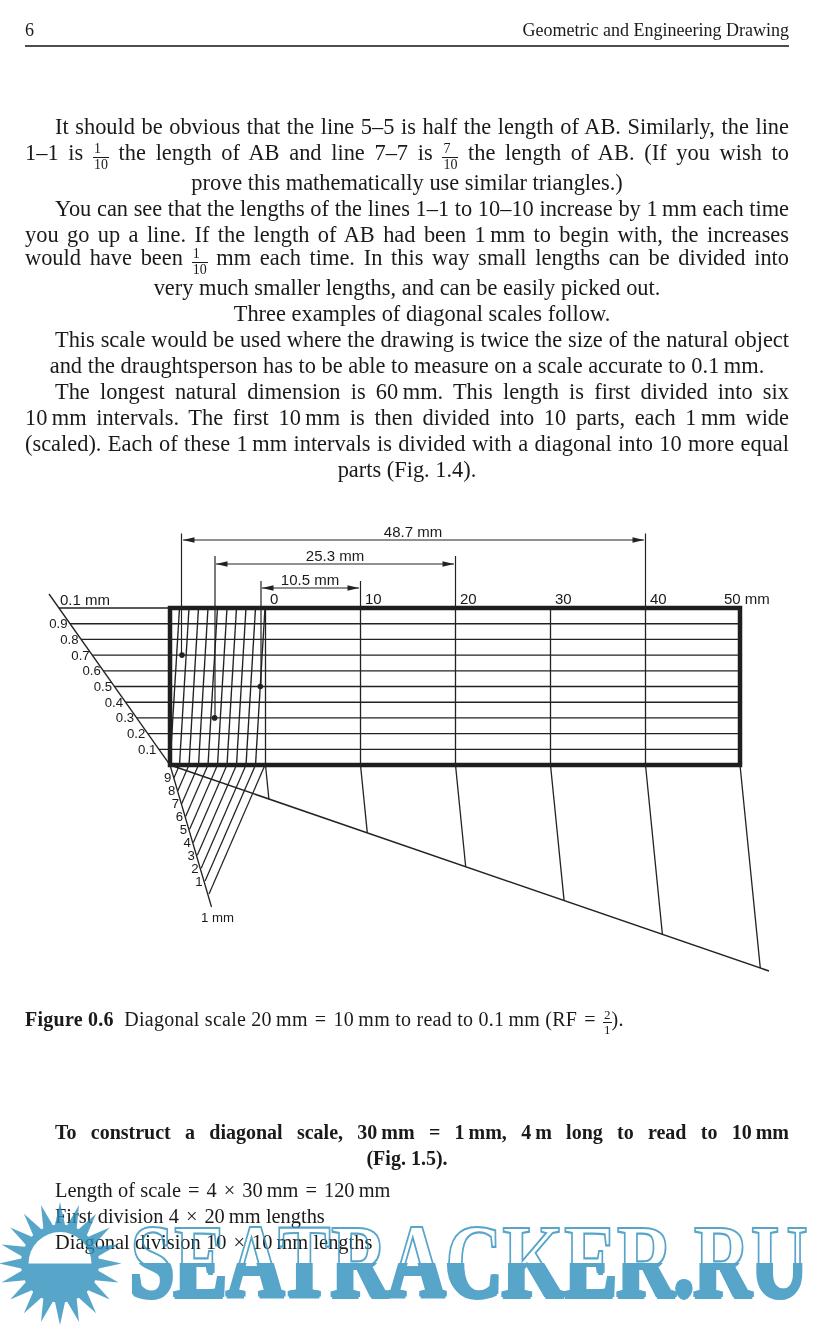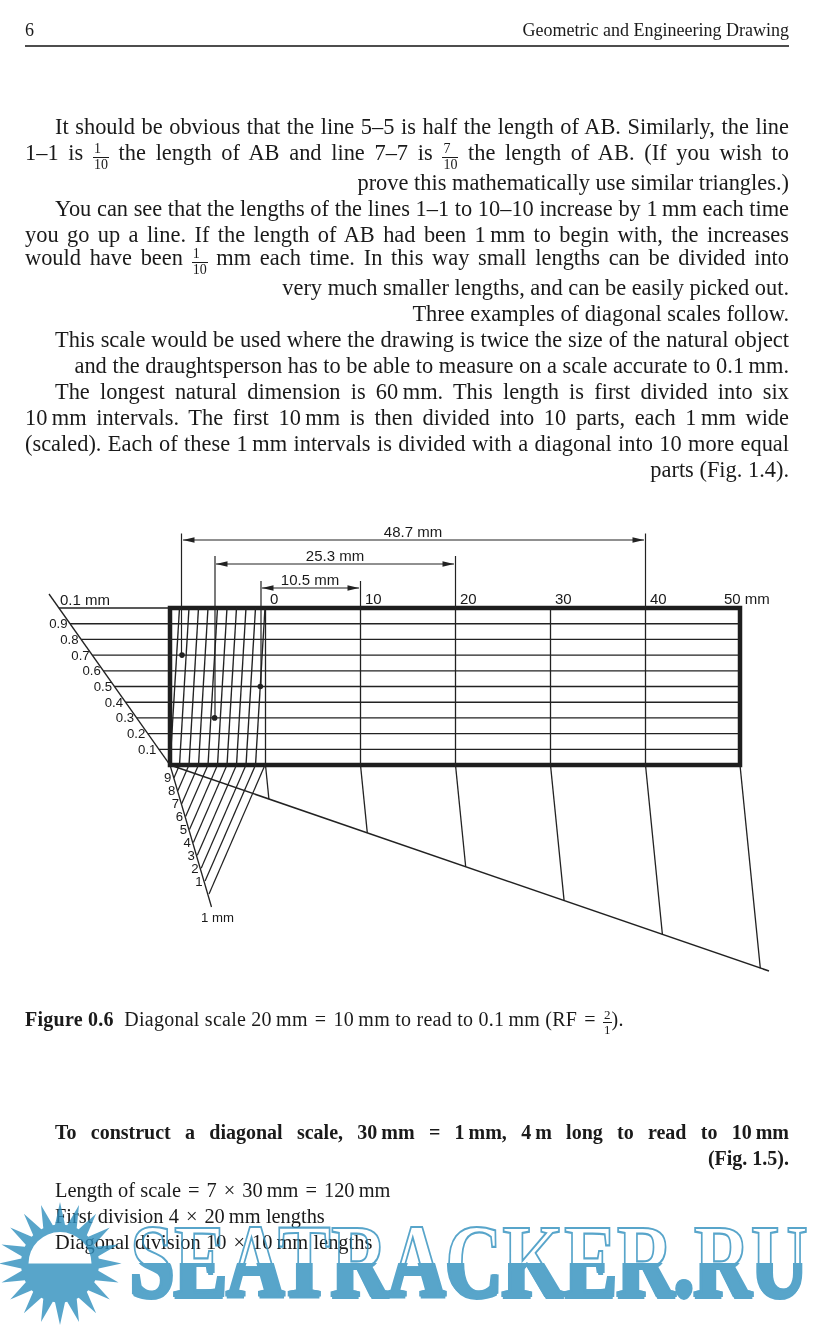--- a/index.html
+++ b/index.html
@@ -5,21 +5,21 @@
 html,body { width:828px; height:1326px; background:#fff; font-family:"Liberation Serif", serif; color:#1a1a1a; position:relative; overflow:hidden; }
 .abs { position:absolute; }
 .hdr { left:25px; top:20px; width:764px; font-size:18px; }
 .hdr .pg { position:absolute; left:0; top:0; }
 .hdr .ttl { position:absolute; right:0; top:0; }
 .rule { left:25px; top:45.2px; width:764px; height:1.6px; background:#4d4d4d; }
 .bodytext { left:25px; top:0; width:764px; font-size:22.4px; height:500px;margin-top:37px; }
 .ln { position:absolute; left:0; width:764px; line-height:26px; white-space:nowrap; }
 .lnr { height:26px; line-height:26px; white-space:nowrap; }
 .j { text-align:justify; text-align-last:justify; white-space:normal; }
-.l { text-align:right; }
+.l { text-align:center; }
 .in { display:inline-block; width:30px; }
 .fr { display:inline-block; vertical-align:-0.62em; text-align:center; font-size:14px; line-height:1.05; }
 .fr .nu { display:block; padding:0 1px; }
 .fr .de { display:block; border-top:1.2px solid #1a1a1a; padding:0 1px; }
 .cap { left:25px; top:1006px; width:780px; font-size:20px; line-height:26px; letter-spacing:0.25px; }
 .cap .fr { font-size:13px; letter-spacing:0; }
 .boldp { left:25px; top:16px; width:764px; font-size:20px; height:100px;font-weight:bold; }
 .list { left:55px; top:1176.5px; width:700px; font-size:20.4px; word-spacing:0.2px; }
 </style></head>
 <body>
@@ -137,21 +137,21 @@
     <path d="M 262 588 l 11.5 -2.7 l 0 5.4 Z" fill="#222222"></path>
     <path d="M 359 588 l -11.5 -2.7 l 0 5.4 Z" fill="#222222"></path>
     <text x="310" y="584.5" font-size="15" text-anchor="middle" font-family="Liberation Sans, sans-serif" fill="#1a1a1a">10.5 mm</text>
   </svg>
 <div class="abs cap"><b>Figure 0.6</b>&nbsp;&nbsp;Diagonal scale 20 mm  =  10 mm to read to 0.1 mm (RF  =  <span class="fr"><span class="nu">2</span><span class="de">1</span></span>).</div>
 <div class="abs boldp">
 <div class="ln j" style="top:1103px"><span class="in"></span><b>To construct a diagonal scale, 30 mm = 1 mm, 4 m long to read to 10 mm</b></div>
 <div class="ln l" style="top:1129px">(Fig. 1.5).</div>
 </div>
 <div class="abs list">
-<div class="lnr">Length of scale  =  7  ×  30 mm  =  120 mm</div>
+<div class="lnr">Length of scale  =  4  ×  30 mm  =  120 mm</div>
 <div class="lnr">First division 4  ×  20 mm lengths</div>
 <div class="lnr">Diagonal division 10  ×  10 mm lengths</div>
 </div>
 <svg width="828" height="150" viewBox="0 1185 828 150" style="position:absolute;left:0;top:1185">
 <defs>
       <clipPath id="wmclip">
         <rect x="0" y="1263" width="828" height="72"></rect>
       </clipPath>
     </defs>
 <g opacity="0.8">

